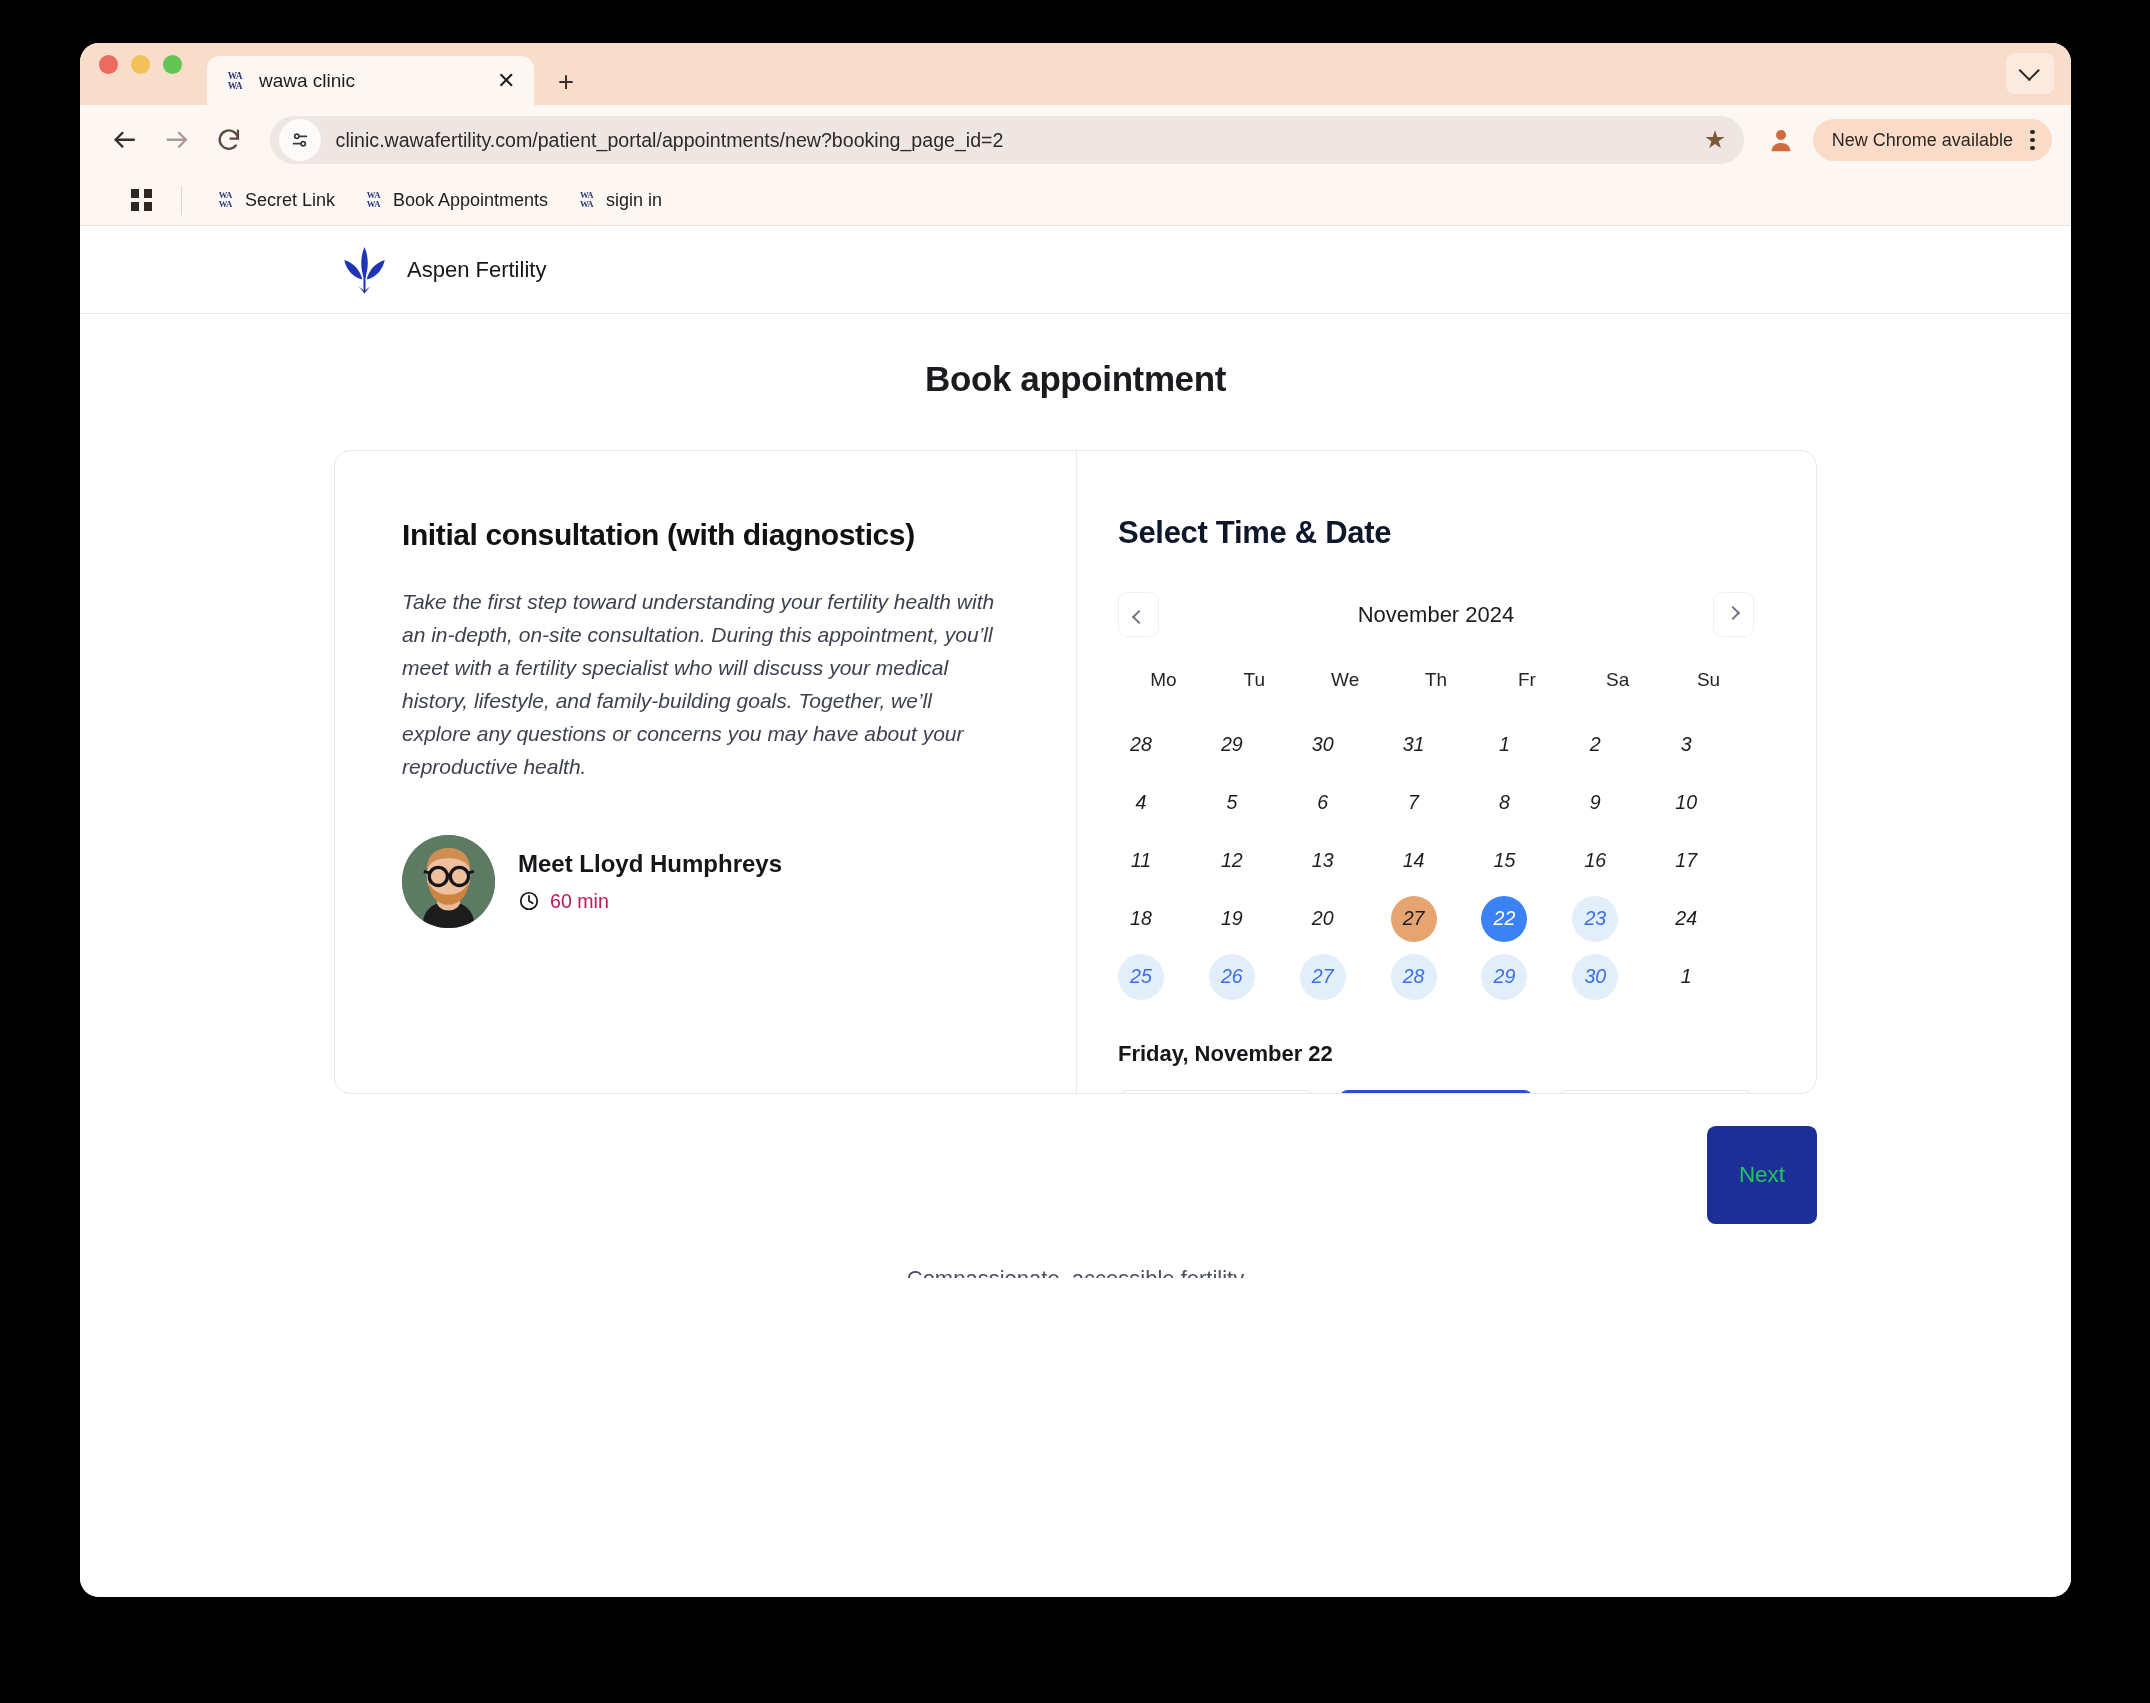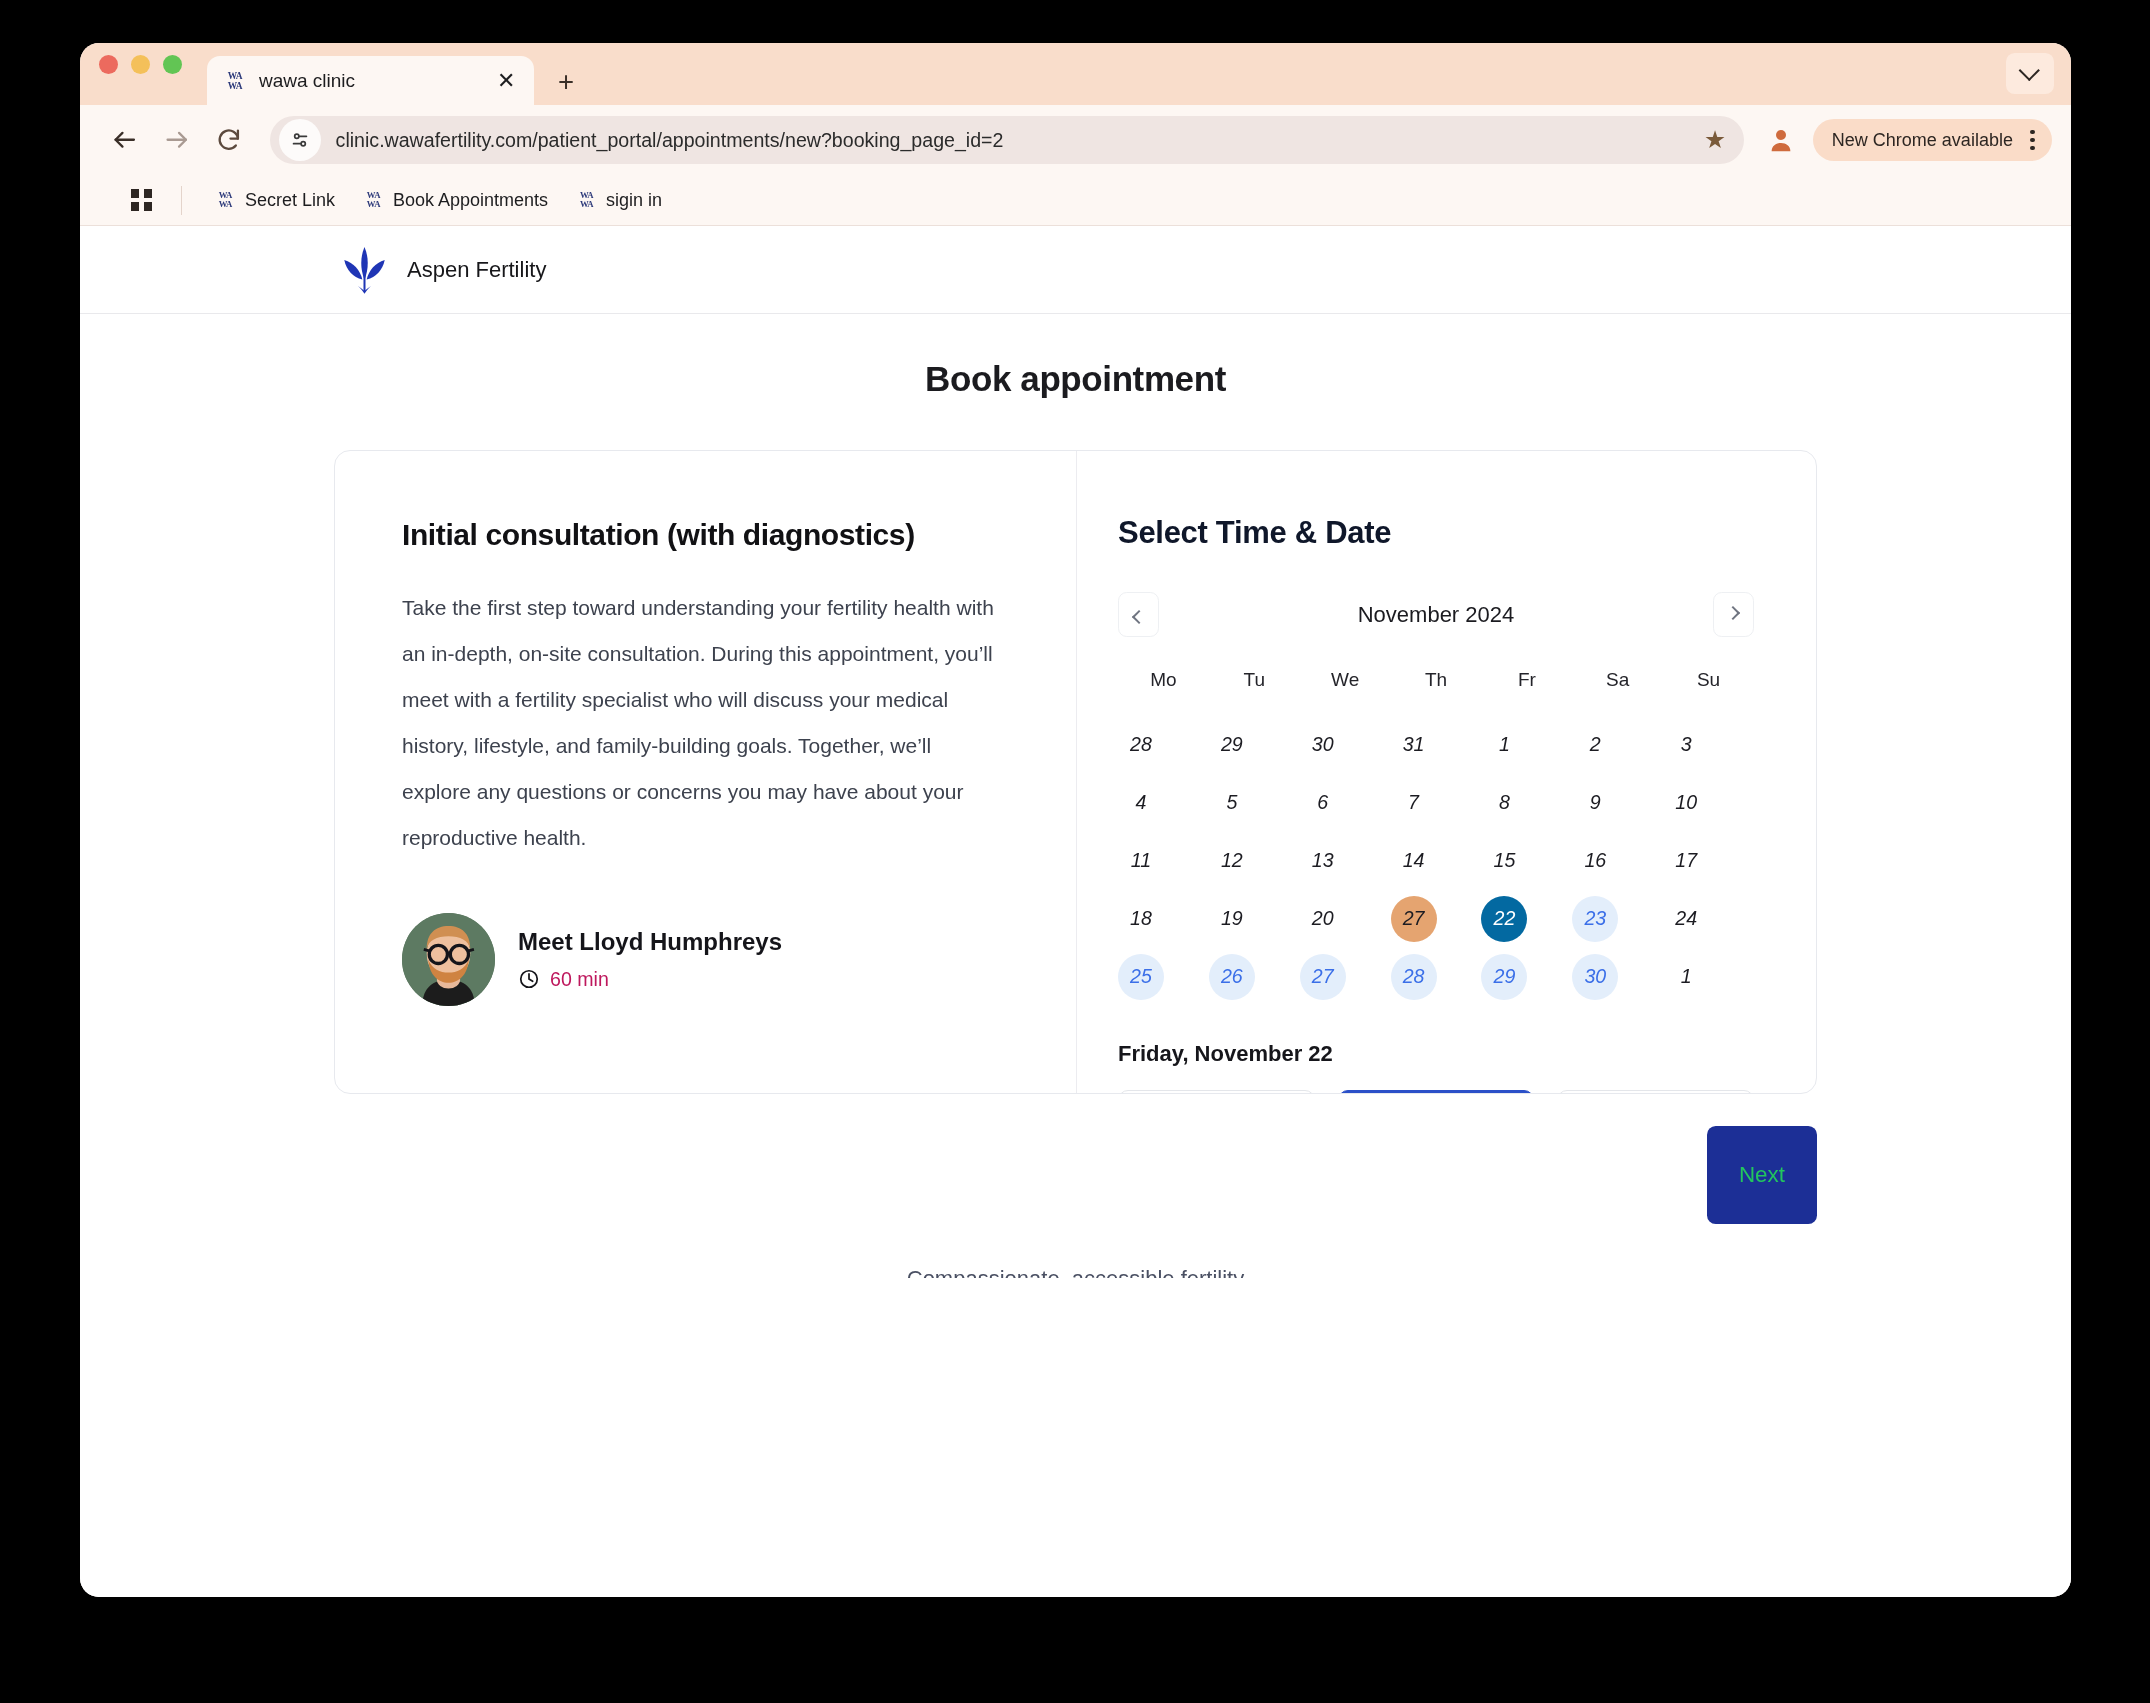--- a/index.html
+++ b/index.html
@@ -222,22 +222,23 @@
     width: 742px;
     padding: 67px 80px 0 67px;
     border-right: 1.4px solid #ececf0;
   }
   .svc-title {
     font-size: 30px; font-weight: 700; color: #111114;
     letter-spacing: -0.4px;
     margin-bottom: 33px;
   }
   .svc-desc {
-    font-size: 21px; line-height: 46px;
+    font-size: 21px; line-height: 33px;
     color: #3d424e;
+    font-style: italic;
   }
   .provider {
     display: flex; align-items: center; gap: 23px;
     margin-top: 52px;
   }
   .avatar {
     width: 93px; height: 93px; border-radius: 50%;
     overflow: hidden; flex: none;
     background: #5f7a63;
     position: relative;
@@ -283,21 +284,21 @@
     display: flex; align-items: center; justify-content: flex-start; font-style: italic;
   }
   .cal-day {
     width: 46px; height: 46px; border-radius: 50%;
     display: flex; align-items: center; justify-content: center;
     font-size: 19.6px; color: #1c1c22;
     cursor: pointer;
   }
   .cal-day.avail { background: #e3eefb; color: #3b6fe8; }
   .cal-day.today { background: #e5a470; color: #1c1c22; }
-  .cal-day.selected { background: #0369a1; color: #ffffff; }
+  .cal-day.selected { background: #3b82f6; color: #ffffff; }
 
   .slot-date {
     margin-top: 35px;
     font-size: 22px; font-weight: 700; color: #16161b;
   }
   .slots {
     margin-top: 23px;
     display: grid;
     grid-template-columns: repeat(3, 1fr);
     gap: 17.4px 23px;

